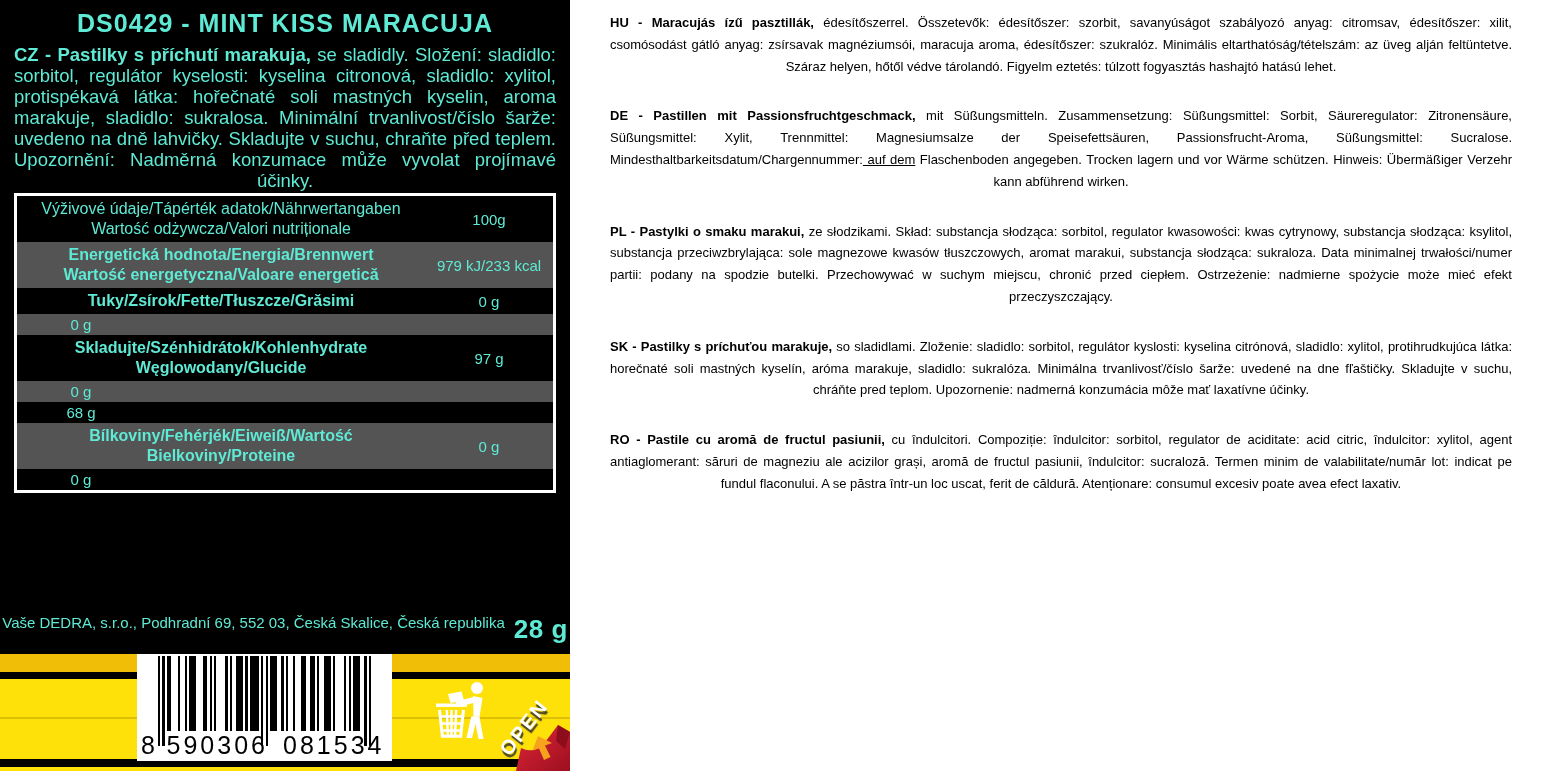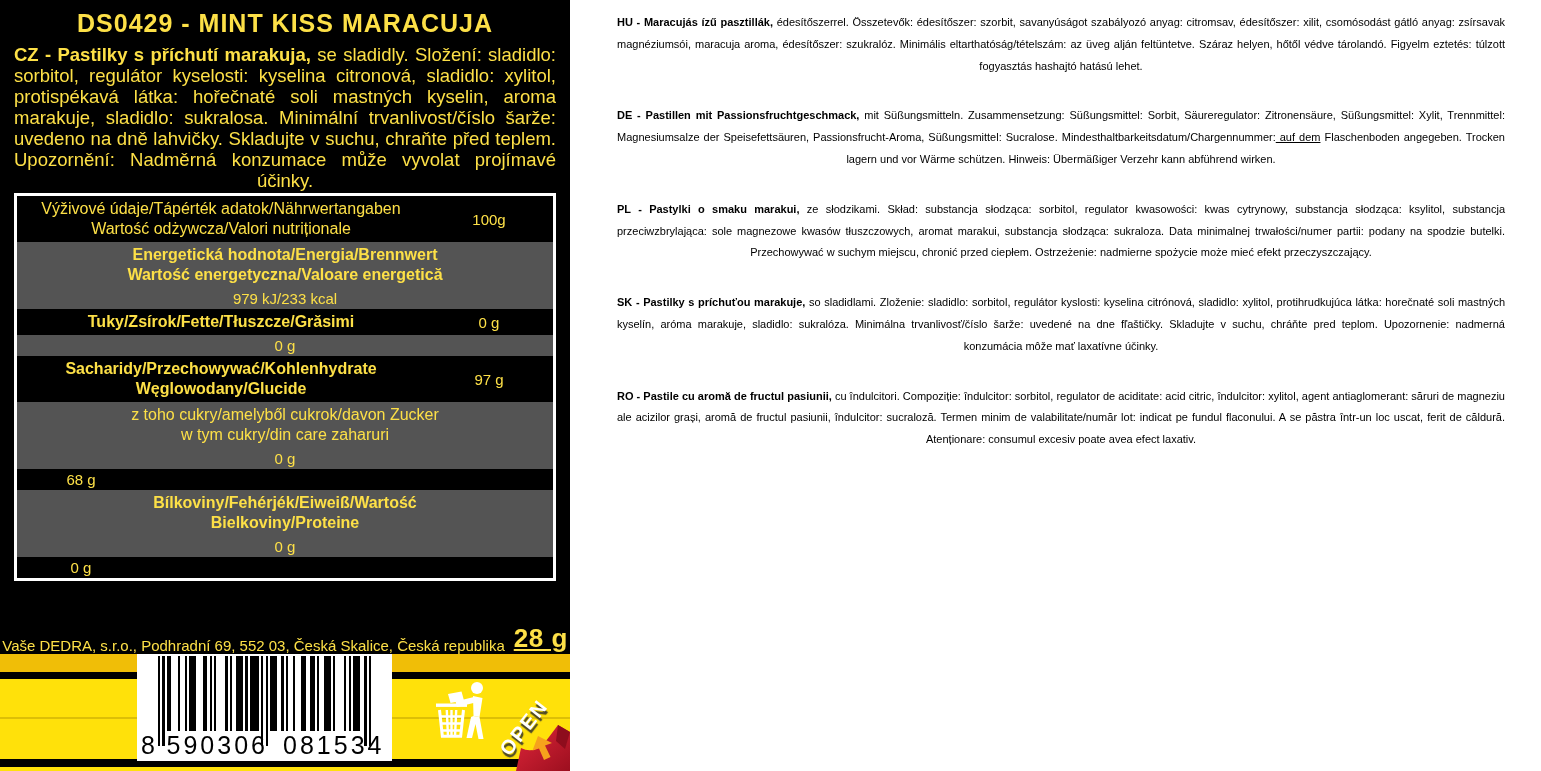--- a/index.html
+++ b/index.html
@@ -1,38 +1,38 @@
 <!DOCTYPE html>
 <html style="--black: #000000; --row_gray: #545454; --yellow: #FFE10A; --gold: #F0BE07; --red_flap: #C8102E; --red_flap_dark: #8E0D1D; --arrow_orange: #F6A21C;"><head>
 <meta charset="utf-8">
 <style>
   html,body{margin:0;padding:0;background:#fff;}
   .page{position:relative;width:1541px;height:771px;background:#fff;overflow:hidden;
         font-family:"Liberation Sans",sans-serif;color:#000;}
 
   
   .left-label{position:absolute;left:0;top:0;width:570px;height:771px;}
-  .black-panel{position:absolute;left:0;top:0;width:570px;height:654px;background:var(--black,#000);color:#fde047;}
+  .black-panel{position:absolute;left:0;top:0;width:570px;height:654px;background:var(--black,#000);color:#5eead4;}
   .product-title{margin:0;padding-top:9px;text-align:center;font-size:25px;font-weight:bold;letter-spacing:1px;}
   .cz-par{margin:6px 14px 0;height:150px;overflow:hidden;font-size:18.5px;line-height:21px;
           text-align:justify;text-align-last:center;}
   .cz-par .lead{font-weight:bold;}
 
   .nutri-table{position:absolute;left:14px;top:193px;width:542px;border:3px solid #fff;box-sizing:border-box;}
   .nutri-row{display:flex;align-items:center;}
   .row-black{background:#000;}
-  .row-gray{background:var(--row_gray,#555);flex-direction:column;}
+  .row-gray{background:var(--row_gray,#555);}
   .nutri-label{flex:1;text-align:center;white-space:pre-line;font-size:16px;line-height:20px;padding:3px 20px;}
   .nutri-label.b{font-weight:bold;}
   .nutri-value{width:128px;text-align:center;font-size:15px;padding:2px 0;}
 
-  .address-bar{position:absolute;left:0;right:0;top:614px;height:40px;display:flex;align-items:flex-end;
+  .address-bar{position:absolute;left:0;right:0;top:614px;height:40px;display:flex;align-items:flex-start;
                justify-content:center;gap:9px;white-space:nowrap;}
   .address-text{font-size:15px;}
-  .net-weight{font-size:26px;font-weight:bold;letter-spacing:0.5px;text-decoration:underline;}
+  .net-weight{font-size:26px;font-weight:bold;letter-spacing:0.5px;}
 
   
   .bottom-strip{position:absolute;left:0;top:654px;width:570px;height:117px;background:var(--yellow,#FFE10A);overflow:hidden;}
   .gold-band{position:absolute;top:0;left:0;width:570px;height:18px;background:var(--gold,#F0BE07);}
   .stripe-top{position:absolute;top:18px;left:0;width:570px;height:7px;background:#000;}
   .crease-line{position:absolute;top:63px;left:0;width:570px;height:2px;background:rgba(170,140,0,.40);}
   .stripe-bottom{position:absolute;top:105px;left:0;width:570px;height:8px;background:#000;}
 
   .barcode-box{position:absolute;left:137px;top:-3px;width:255px;height:110px;background:#fff;z-index:3;}
   .barcode-svg{position:absolute;left:21px;top:5px;}
@@ -41,21 +41,21 @@
   .barcode-digits .bc-g{flex:1;text-align:center;letter-spacing:3px;}
 
   .trash-icon{position:absolute;left:436px;top:26px;z-index:2;}
   .open-label{position:absolute;left:487px;top:62px;width:74px;text-align:center;z-index:4;
               transform:rotate(-52deg);font-size:20px;font-weight:bold;color:#fff;letter-spacing:2px;
               text-shadow:-2px 3px 1px rgba(45,45,45,.85);}
   .red-flap{position:absolute;right:0;bottom:0;z-index:3;}
 
   
   .right-col{position:absolute;left:610px;top:12px;width:902px;}
-  .right-col p{margin:0 7px 28px;font-size:11px;line-height:21.8px;text-align:justify;text-align-last:center;}
+  .right-col p{margin:0 0 28px;font-size:13px;line-height:21.8px;text-align:justify;text-align-last:center;}
   .right-col p b{font-weight:bold;}
   .right-col .ul{text-decoration:underline;}
 </style>
 </head>
 <body>
 
 <div class="page">
 
   <div class="left-label">
     <div class="black-panel">
@@ -75,27 +75,25 @@
           <div class="nutri-value">979 kJ/233 kcal</div>
         </div>
         <div class="nutri-row row-black">
           <div class="nutri-label b">Tuky/Zsírok/Fette/Tłuszcze/Grăsimi</div>
           <div class="nutri-value">0 g</div>
         </div>
         <div class="nutri-row row-gray">
           <div class="nutri-value">0 g</div>
         </div>
         <div class="nutri-row row-black">
-          <div class="nutri-label b">Sacharidy/Przechowywać/Kohlenhydrate
+          <div class="nutri-label b">Skladujte/Szénhidrátok/Kohlenhydrate
 Węglowodany/Glucide</div>
           <div class="nutri-value">97 g</div>
         </div>
         <div class="nutri-row row-gray">
-          <div class="nutri-label">z toho cukry/amelyből cukrok/davon Zucker
-w tym cukry/din care zaharuri</div>
           <div class="nutri-value">0 g</div>
         </div>
         <div class="nutri-row row-black">
           <div class="nutri-value">68 g</div>
         </div>
         <div class="nutri-row row-gray">
           <div class="nutri-label b">Bílkoviny/Fehérjék/Eiweiß/Wartość
 Bielkoviny/Proteine</div>
           <div class="nutri-value">0 g</div>
         </div>

